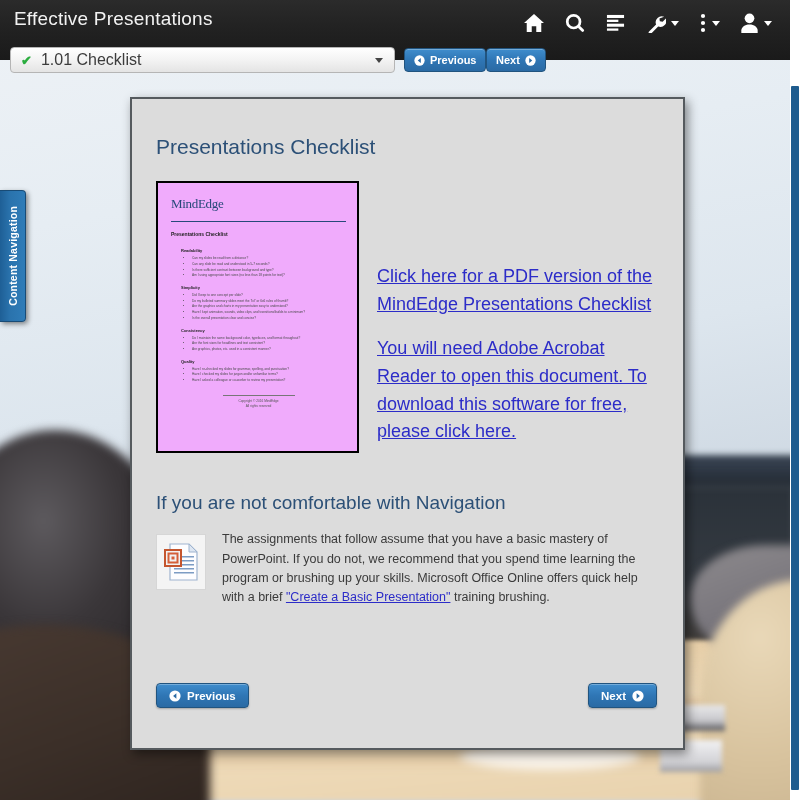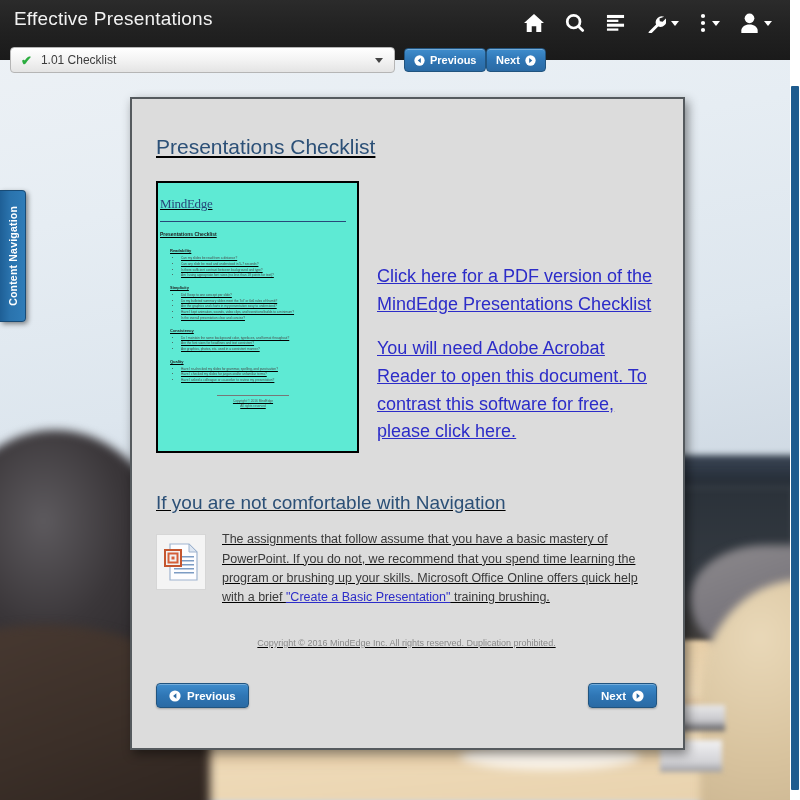--- a/index.html
+++ b/index.html
@@ -124,21 +124,21 @@
     width: 385px; height: 26px;
     background: linear-gradient(180deg, #ffffff 0%, #f3f3f3 50%, #e4e4e4 100%);
     border: 1px solid #b5b5b5; border-radius: 4px;
     display: flex; align-items: center; cursor: pointer;
     box-shadow: inset 0 1px 0 rgba(255,255,255,0.9);
   }
   #unit-check {
     color: #2bad3f; font-size: 13px; font-weight: bold;
     margin: 0 9px 0 10px; line-height: 1;
   }
-  #unit-label { color: #3c3c3c; font-size: 12px; }
+  #unit-label { color: #3c3c3c; font-size: 16px; }
   #unit-caret {
     margin-left: auto; margin-right: 11px;
     width: 0; height: 0;
     border-left: 4px solid transparent;
     border-right: 4px solid transparent;
     border-top: 5px solid #444;
   }
   .btn-nav {
     position: absolute; top: 48px;
     height: 24px; padding: 0 9px;
@@ -171,21 +171,21 @@
     letter-spacing: 0.2px; white-space: nowrap;
   }
 
   
   #content-panel {
     position: absolute; left: 130px; top: 97px;
     width: 555px; height: 653px;
     background: #dcdcdc;
     border: 2px solid #555a5e;
     box-shadow: 3px 4px 10px rgba(0,0,0,0.45);
-    z-index: 10; overflow: hidden; text-decoration: underline;
+    z-index: 10; overflow: hidden;
   }
   #content-inner { padding: 36px 26px 0 24px; }
 
   h1.page-h1 {
     color: #2c5077; font-size: 21px; font-weight: 400;
     margin-bottom: 22px;
   }
   h2.page-h2 {
     color: #2c5077; font-size: 19px; font-weight: 400;
     margin: 30px 0 16px 0;
@@ -196,22 +196,22 @@
 
   
   #doc-thumb {
     width: 203px; height: 272px;
     background: #000;
     padding: 2px;
     flex: 0 0 auto;
   }
   #doc-thumb-page {
     width: 100%; height: 100%;
-    background: #5eead4;
-    padding: 12px 11px 8px 2px;
+    background: #f0abfc;
+    padding: 12px 11px 8px 13px;
     overflow: hidden;
     font-size: 3.2px; line-height: 1.45;
     color: #4a4a4a;
   }
   .mindedge-logo {
     color: #27497a; font-family: "Liberation Serif", serif;
     font-size: 13px; letter-spacing: -0.3px; margin-bottom: 7px;
   }
   .thumb-rule { height: 1px; background: #27497a; margin-bottom: 9px; }
   .thumb-title {
@@ -436,21 +436,21 @@
           <div class="thumb-foot">
             <div class="thumb-foot-rule"></div>
             <div class="thumb-foot-line">Copyright © 2016 MindEdge</div>
             <div class="thumb-foot-line">All rights reserved</div>
           </div>
         </div>
       </div>
 
       <div id="doc-links">
         <a class="doc-link">Click here for a PDF version of the MindEdge Presentations Checklist</a>
-        <a class="doc-link">You will need Adobe Acrobat Reader to open this document. To contrast this software for free, please click here.</a>
+        <a class="doc-link">You will need Adobe Acrobat Reader to open this document. To download this software for free, please click here.</a>
       </div>
     </div>
 
     <h2 class="page-h2">If you are not comfortable with Navigation</h2>
 
     <div id="ppt-row">
       <div id="ppt-icon-box">
         <svg width="38" height="42" viewBox="0 0 38 42">
           <path d="M8 3 L27 3 L35 11 L35 39 L8 39 Z" fill="#fdfdff" stroke="#9fb4cf" stroke-width="1.2"></path>
           <path d="M27 3 L27 11 L35 11 Z" fill="#dde6f2" stroke="#9fb4cf" stroke-width="1"></path>
@@ -462,21 +462,20 @@
           <rect x="3" y="9" width="16" height="16" fill="#f2f2f2" stroke="#c4552e" stroke-width="2"></rect>
           <rect x="6.5" y="12.5" width="9" height="9" fill="none" stroke="#d4603a" stroke-width="2"></rect>
           <rect x="9.5" y="15.5" width="3" height="3" fill="#d4603a"></rect>
         </svg>
       </div>
       <div id="ppt-para">
         <span>The assignments that follow assume that you have a basic mastery of PowerPoint. If you do not, we recommend that you spend time learning the program or brushing up your skills. Microsoft Office Online offers quick help with a brief </span><a class="inline-link">"Create a Basic Presentation"</a><span> training brushing.</span>
       </div>
     </div>
 
-    <div id="copyright">Copyright © 2016 MindEdge Inc. All rights reserved. Duplication prohibited.</div>
   </div>
 
   <div id="bottom-nav">
     <div class="btn-nav-lg">
       <svg width="12" height="12" viewBox="0 0 12 12">
           <circle cx="6" cy="6" r="5.6" fill="#ffffff"></circle>
           <path d="M7.4 3.2 L4.1 6 L7.4 8.8 Z" fill="#2a6aa4"></path>
         </svg>
       <span>Previous</span>
     </div>

